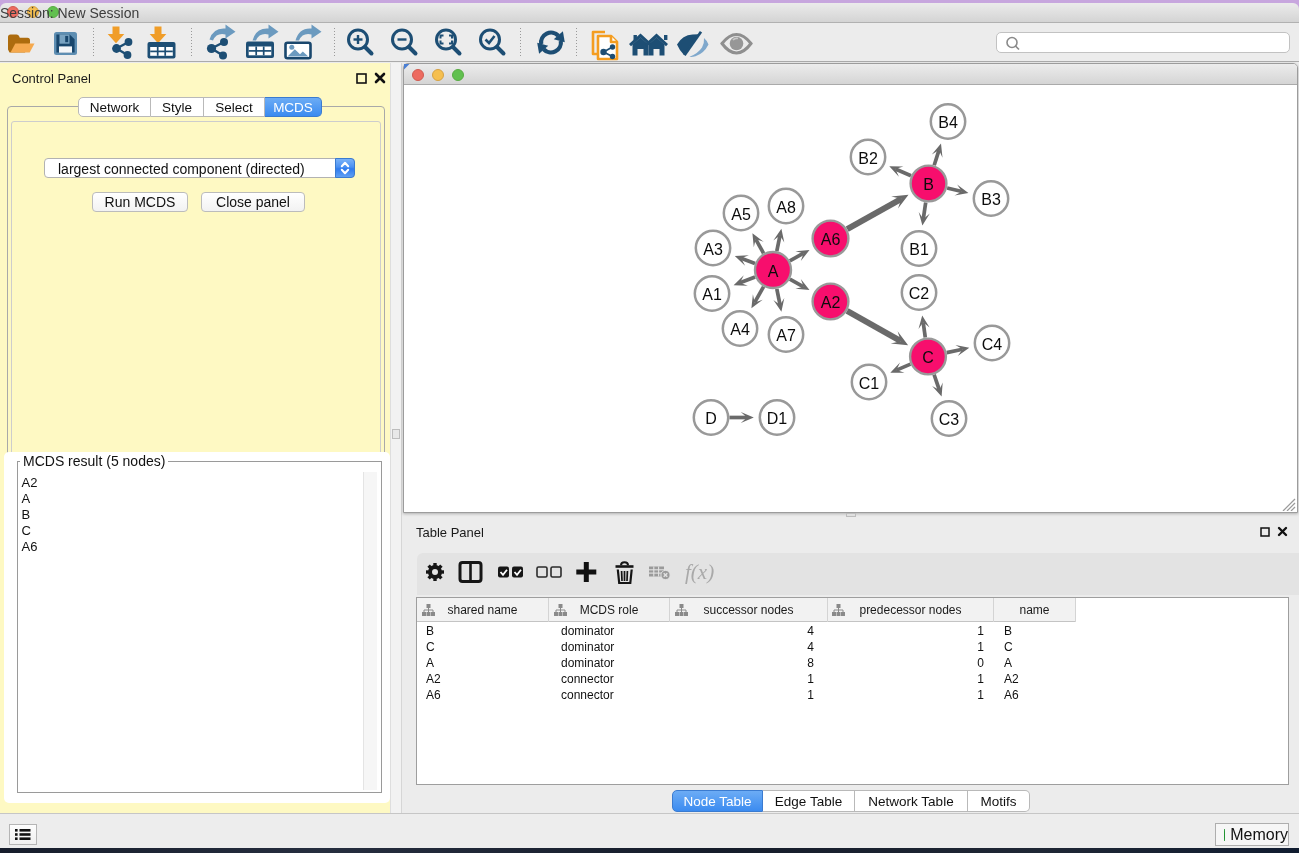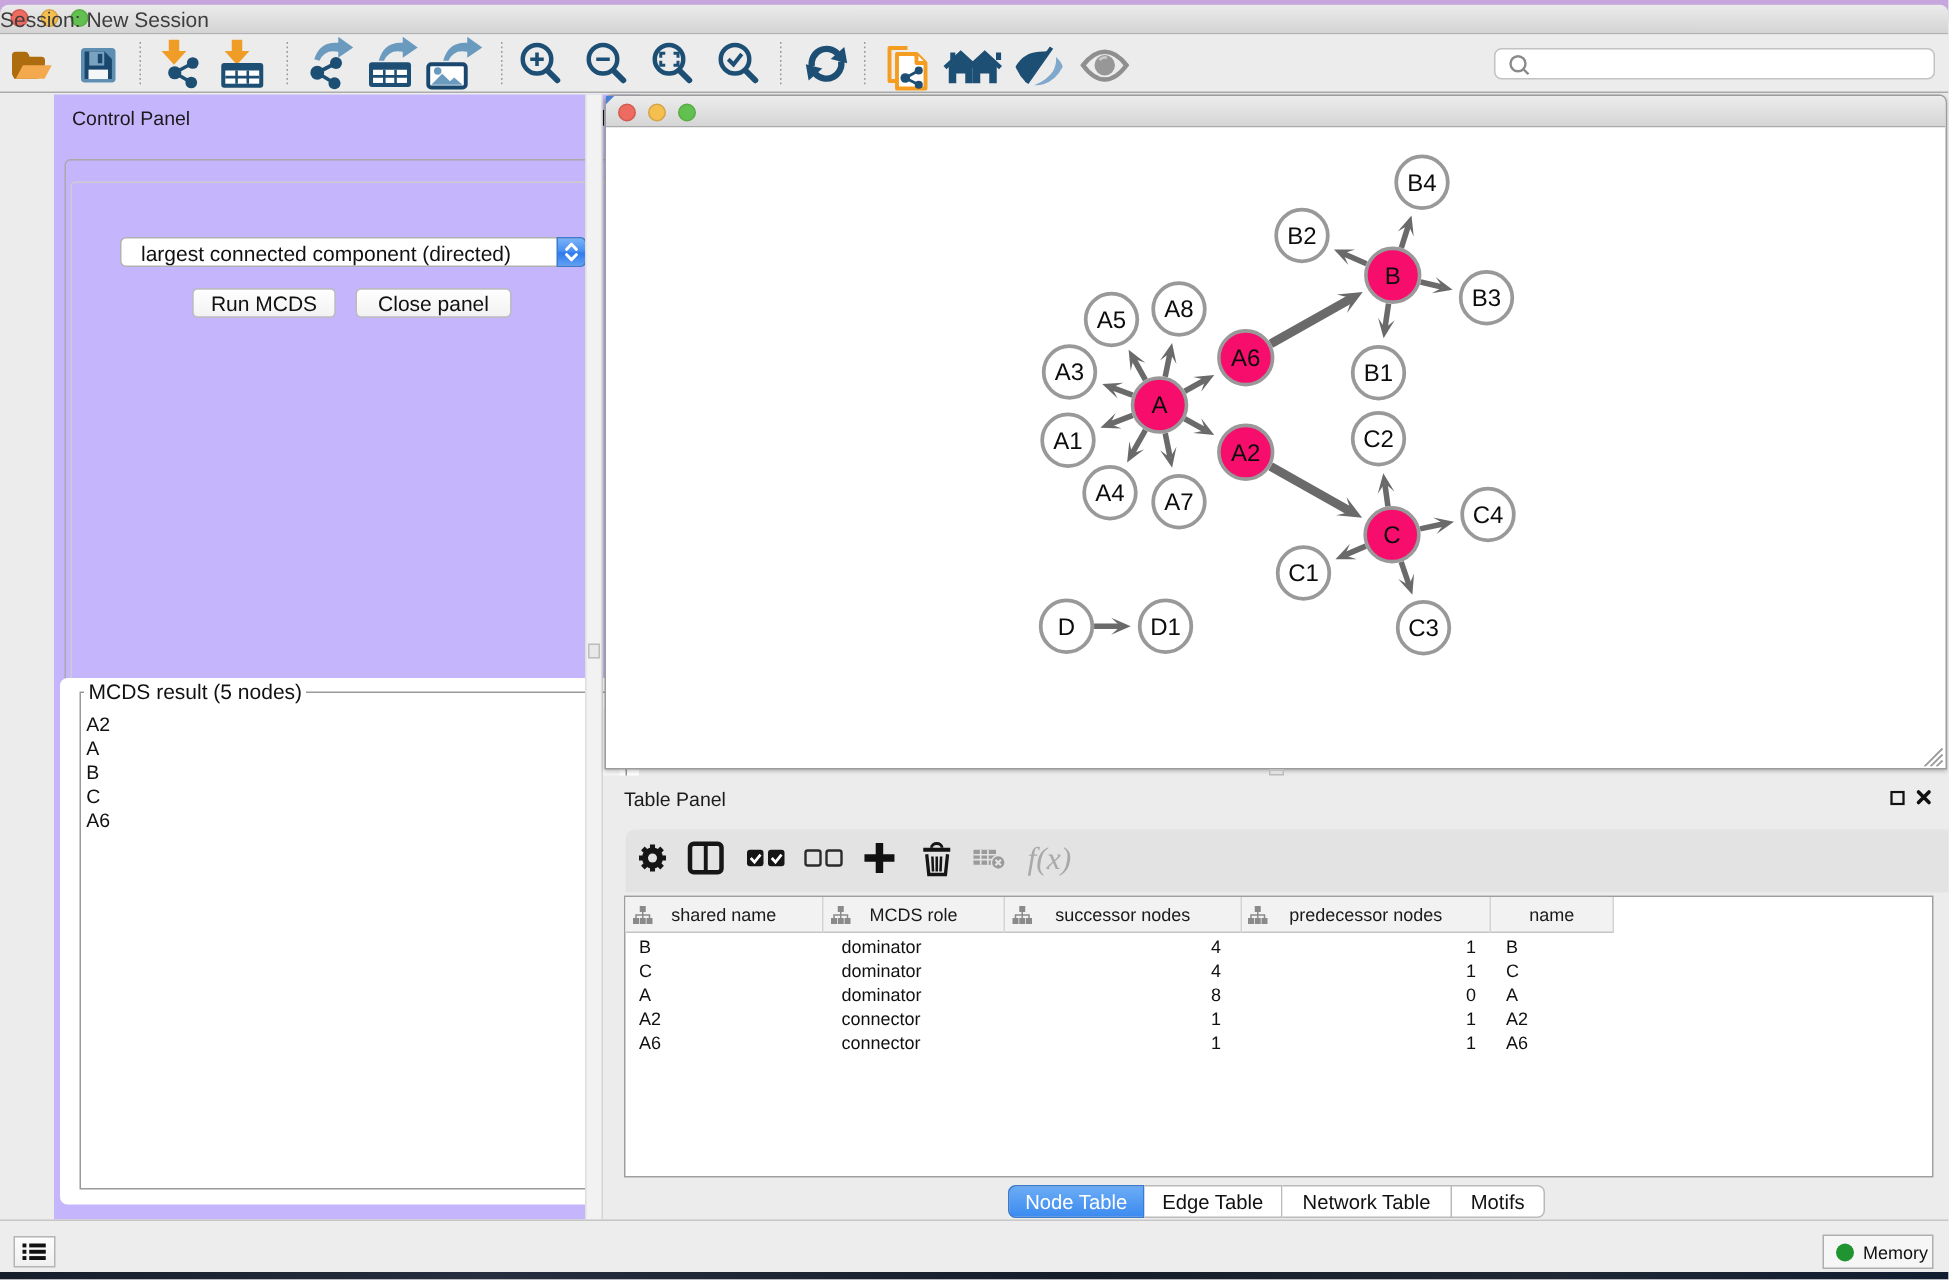--- a/index.html
+++ b/index.html
@@ -16,21 +16,21 @@
 .tl { position:absolute; border-radius:50%; width:12px; height:12px; top:3px; }
 
 #toolbar { left:0; top:23px; width:1299px; height:39px; background:#ececec;
   border-bottom:1px solid #ababab; }
 .sep { position:absolute; top:5px; height:30px; width:1px;
   background-image:linear-gradient(#9a9a9a 33%, rgba(255,255,255,0) 0%);
   background-size:1px 3px; }
 #searchbox { position:absolute; left:996px; top:9px; width:294px; height:21px;
   background:#fff; border:1px solid #c2c2c2; border-radius:5px; }
 
-#controlpanel { left:0; top:63px; width:390px; height:750px; background:#c4b5fd;margin-left:36px; }
+#controlpanel { left:0; top:63px; width:390px; height:750px; background:#fef9c3; }
 #cp-title { position:absolute; left:12px; top:8px; font-size:13px; color:#1a1a1a; }
 #divider { left:390px; top:63px; width:12px; height:750px; background:#f2f2f2;
   border-left:1px solid #dedede; border-right:1px solid #d6d6d6; }
 
 .seg { position:absolute; display:flex; font-size:13.5px; }
 .seg span { background:#fff; border:1px solid #b9b9b9; border-left:none; color:#111;
   display:flex; align-items:center; justify-content:center; }
 .seg span:first-child { border-left:1px solid #b9b9b9; border-radius:5px 0 0 5px; }
 .seg span:last-child { border-radius:0 5px 5px 0; }
 .seg span.sel { background:linear-gradient(#6cacf5,#3b8bf0); border-color:#3a7bd0; color:#fff; }
@@ -62,21 +62,21 @@
 #scrolltrack { position:absolute; right:4px; top:10px; bottom:2px; width:14px;
   background:#f6f6f6; border-left:1px solid #e4e4e4; }
 
 #statusbar { left:0; top:813px; width:1299px; height:35px; background:#ededed;
   border-top:1px solid #c6c6c6; }
 #darkstrip { left:0; top:848px; width:1299px; height:5px;
   background:linear-gradient(90deg,#161d2b,#262e3f 25%,#151c2a 55%,#1f2735 80%,#101c30); }
 #listbtn { position:absolute; left:9px; top:10px; width:28px; height:21px;
   background:linear-gradient(#fdfdfd,#f0f0f0); border:1px solid #b5b5b5; }
 #membtn { position:absolute; left:1215px; top:9px; width:74px; height:23px;
-  background:#f6f6f6; border:1px solid #aeaeae; font-size:12px; color:#111;
+  background:#f6f6f6; border:1px solid #aeaeae; font-size:16px; color:#111;
   display:flex; align-items:center; }
 
 #netwin { left:403px; top:63px; width:895px; height:450px; background:#fff;
   border:1px solid #9c9c9c; border-radius:5px 5px 0 0;
   box-shadow:0 1px 3px rgba(0,0,0,0.25); }
 #netbar { position:absolute; left:0; top:0; width:100%; height:21px;
   background:linear-gradient(#ececec,#d5d5d5); border-bottom:1px solid #aaa;
   border-radius:4px 4px 0 0; }
 #netbar .title { position:absolute; left:0; right:0; top:3.5px; text-align:center;
   font-size:13.5px; color:#2b2b2b; }
@@ -231,20 +231,26 @@
   <div class="winbtns" style="right:4px;top:9px;">
     <svg width="11" height="11">
         <rect x="1" y="1" width="9" height="9" fill="none" stroke="#111" stroke-width="1.6"></rect>
       </svg>
     <svg width="12" height="12">
         <path d="M2 2 L10 10 M10 2 L2 10" stroke="#111" stroke-width="2.6" stroke-linecap="round"></path>
       </svg>
   </div>
   <div id="tabpane"></div>
   <div id="innerpane"></div>
+  <div class="seg" style="left:78px;top:34px;height:20px;">
+    <span style="width:73px;">Network</span>
+      <span style="width:53px;">Style</span>
+      <span style="width:61px;">Select</span>
+      <span class="sel" style="width:57px;">MCDS</span>
+  </div>
   <div id="dropdown">
     <div class="txt">largest connected component (directed)</div>
     <div class="btn">
       <svg width="18" height="18" style="position:absolute;left:0px;top:0px">
         <path d="M5.8 7.2 L9 3.8 L12.2 7.2" fill="none" stroke="#fff" stroke-width="2" stroke-linecap="round" stroke-linejoin="round"></path>
         <path d="M5.8 10.8 L9 14.2 L12.2 10.8" fill="none" stroke="#fff" stroke-width="2" stroke-linecap="round" stroke-linejoin="round"></path>
       </svg>
     </div>
   </div>
   <div class="pushbtn" style="left:92px;top:129px;width:96px;">Run MCDS</div>

